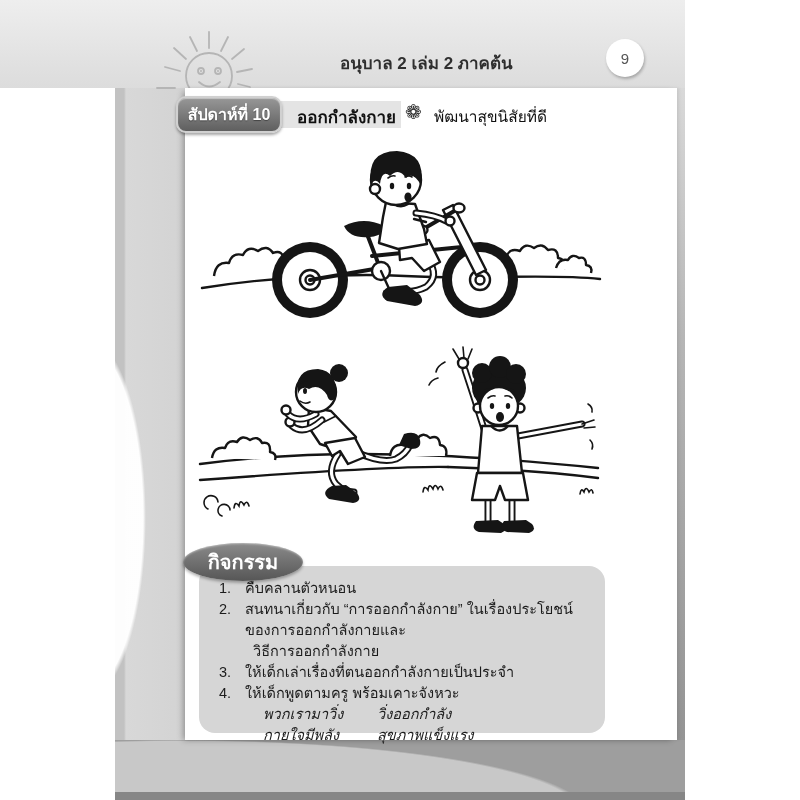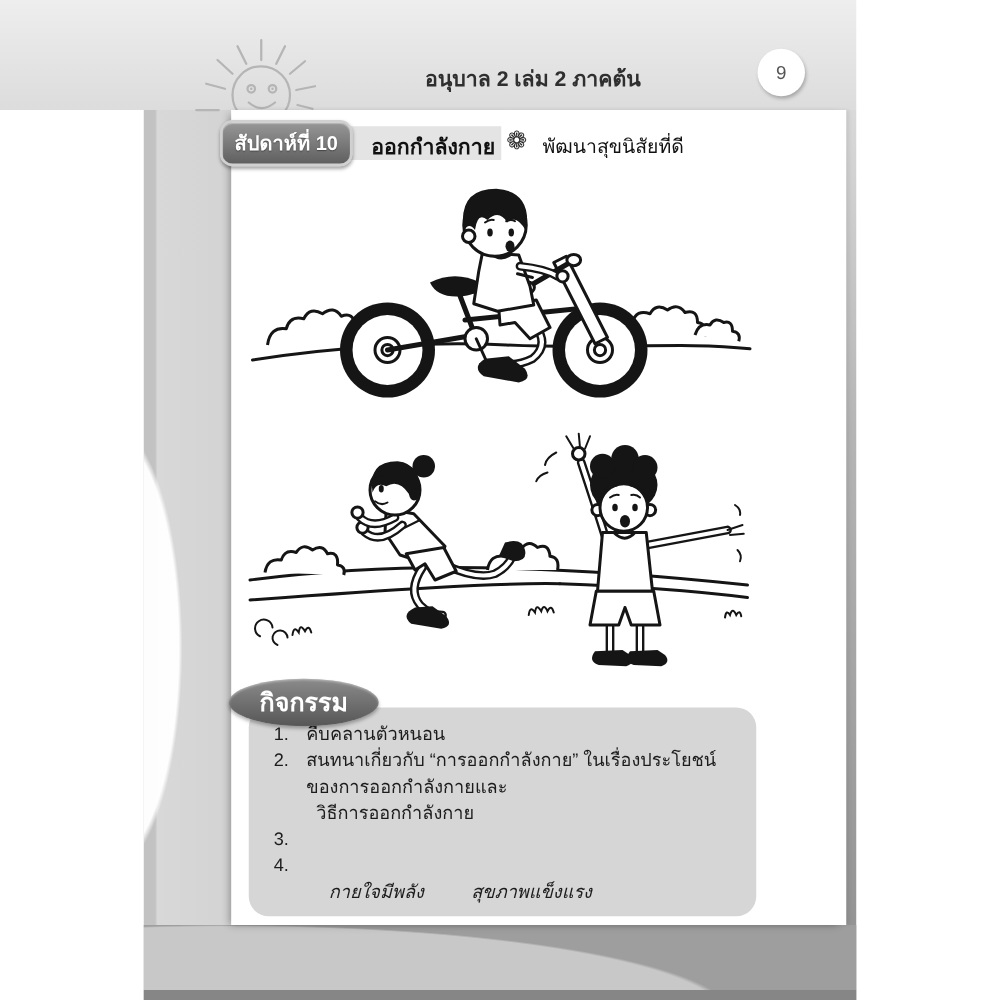--- a/index.html
+++ b/index.html
@@ -266,23 +266,29 @@
       <span class="act-num">1.</span>
       <span>คืบคลานตัวหนอน</span>
     </div>
     <div class="act-row">
       <span class="act-num">2.</span>
       <span>สนทนาเกี่ยวกับ “การออกกำลังกาย” ในเรื่องประโยชน์ของการออกกำลังกายและ</span>
     </div>
     <div class="act-cont">วิธีการออกกำลังกาย</div>
     <div class="act-row">
       <span class="act-num">3.</span>
+      <span>ให้เด็กเล่าเรื่องที่ตนออกกำลังกายเป็นประจำ</span>
     </div>
     <div class="act-row">
       <span class="act-num">4.</span>
+      <span>ให้เด็กพูดตามครู พร้อมเคาะจังหวะ</span>
+    </div>
+    <div class="chant">
+      <span class="c1">พวกเรามาวิ่ง</span>
+      <span class="c2">วิ่งออกกำลัง</span>
     </div>
     <div class="chant">
       <span class="c1">กายใจมีพลัง</span>
       <span class="c2">สุขภาพแข็งแรง</span>
     </div>
   </div>
 
 </div>
 
 </body></html>

